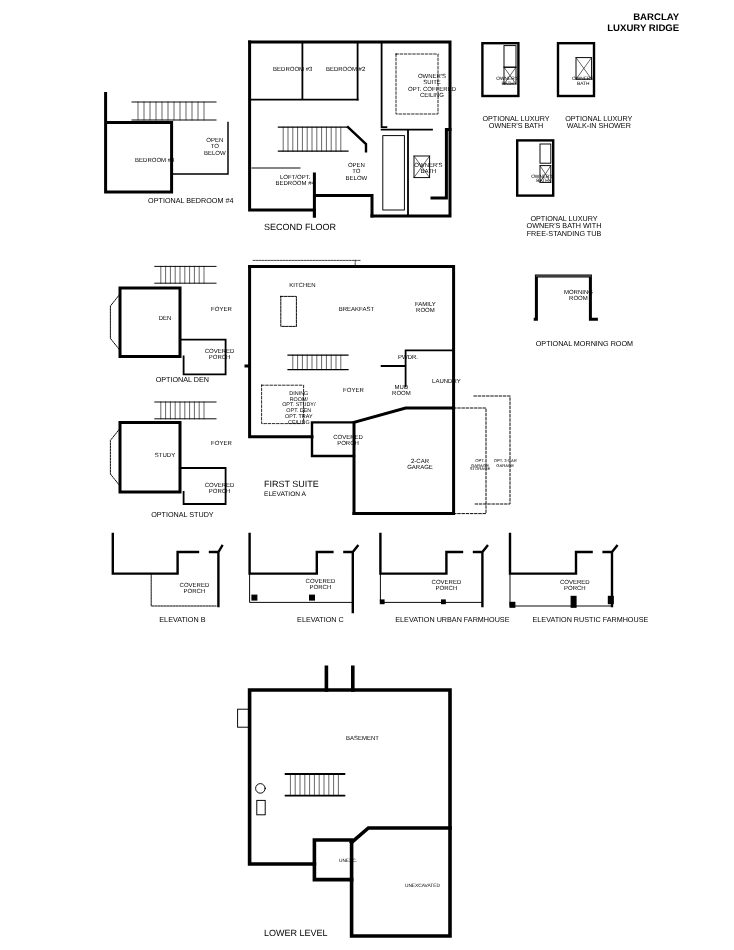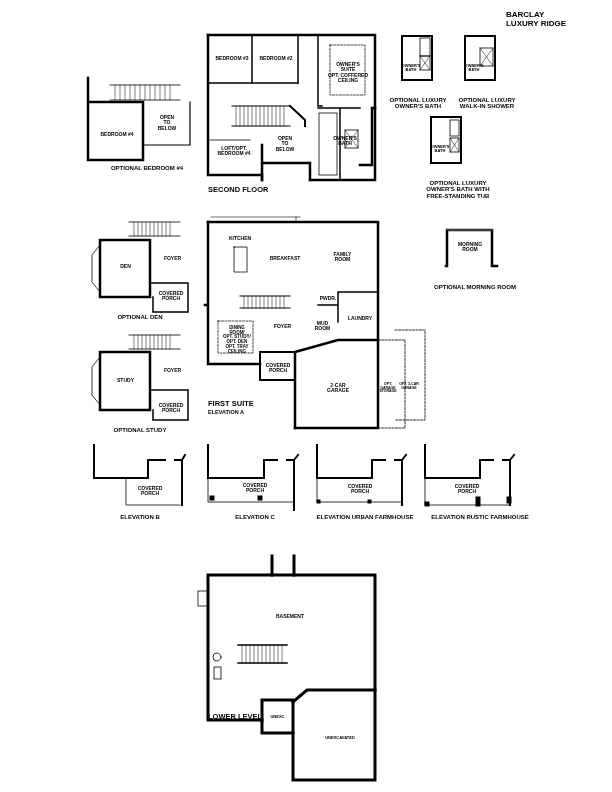--- a/index.html
+++ b/index.html
@@ -1,21 +1,21 @@
 <!DOCTYPE html>
 <html><head>
 <meta charset="utf-8">
 <style>
   html, body { margin:0; padding:0; background:#fff; }
   body { width:612px; height:792px; position:relative; overflow:hidden; font-family:"Liberation Sans", sans-serif; color:#000; }
-  .lbl { position:absolute; font-family:"Liberation Sans", sans-serif; font-weight:bold; text-align:center; line-height:1.05; color:#000; white-space:pre-line; }
+  .lbl { position:absolute; font-family:"Liberation Sans", sans-serif; font-weight:normal; text-align:center; line-height:1.05; color:#000; white-space:pre-line;margin-left:12px; }
   .rl { font-size:5px; }
   .cap { font-size:6px; }
   .big { font-size:7.5px; text-align:left; }
-  .title { position:absolute; right:46px; top:10px; font-size:8px; font-weight:bold; text-align:left; line-height:1.15; }
+  .title { position:absolute; right:46px; top:10px; font-size:8px; font-weight:bold; text-align:right; line-height:1.15; }
   svg { position:absolute; left:0; top:0; }
 </style>
 </head>
 <body>
 
 <div class="title">
   <div>BARCLAY</div>
   <div>LUXURY RIDGE</div>
 </div>
 
@@ -222,13 +222,13 @@
 <div class="lbl rl" style="left:345px;top:484px;width:30px;">COVERED
 PORCH</div>
 <div class="lbl cap" style="left:310px;top:514px;width:110px;">ELEVATION URBAN FARMHOUSE</div>
 <div class="lbl rl" style="left:452px;top:484px;width:30px;">COVERED
 PORCH</div>
 <div class="lbl cap" style="left:420px;top:514px;width:120px;">ELEVATION RUSTIC FARMHOUSE</div>
 
 <div class="lbl rl" style="left:270px;top:614px;width:40px;">BASEMENT</div>
 <div class="lbl rl" style="left:264px;top:715px;width:28px;font-size:4px;">UNEXC.</div>
 <div class="lbl rl" style="left:315px;top:736px;width:50px;font-size:4px;">UNEXCAVATED</div>
-<div class="lbl big" style="left:208px;top:713px;">LOWER LEVEL</div>
+<div class="lbl big" style="left:208px;top:774px;">LOWER LEVEL</div>
 
 </body></html>

